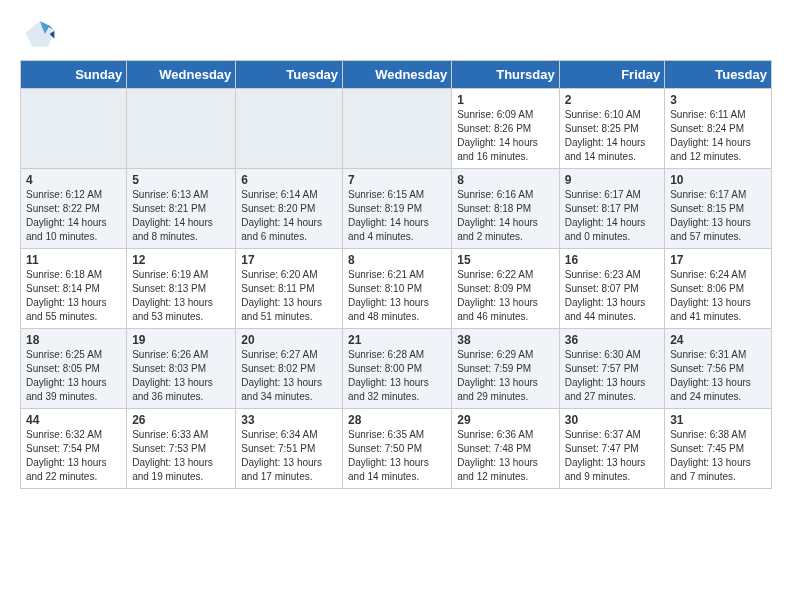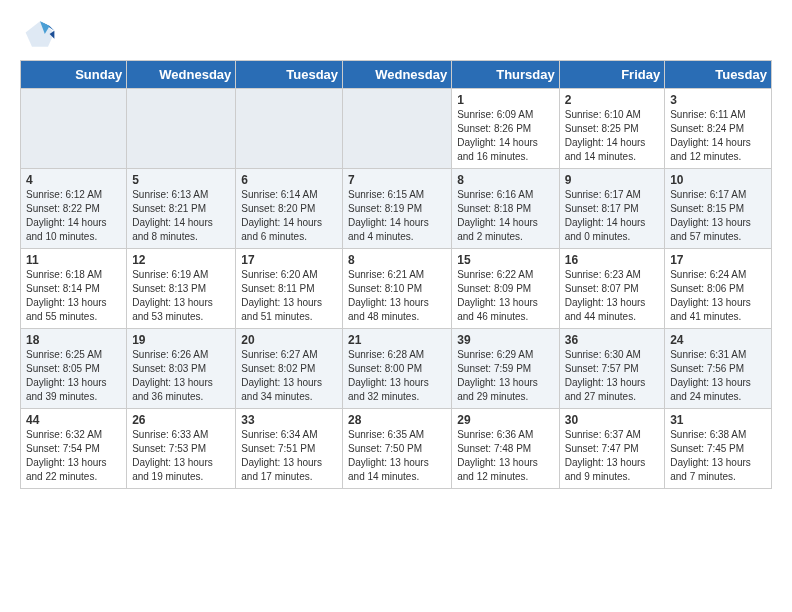--- a/index.html
+++ b/index.html
@@ -226,21 +226,21 @@
           </td>
           <td>
             <span class="day-num">20</span>
             <div class="cell-text">Sunrise: 6:27 AM<br>Sunset: 8:02 PM<br>Daylight: 13 hours and 34 minutes.</div>
           </td>
           <td>
             <span class="day-num">21</span>
             <div class="cell-text">Sunrise: 6:28 AM<br>Sunset: 8:00 PM<br>Daylight: 13 hours and 32 minutes.</div>
           </td>
           <td>
-            <span class="day-num">39</span>
+            <span class="day-num">38</span>
             <div class="cell-text">Sunrise: 6:29 AM<br>Sunset: 7:59 PM<br>Daylight: 13 hours and 29 minutes.</div>
           </td>
           <td>
             <span class="day-num">36</span>
             <div class="cell-text">Sunrise: 6:30 AM<br>Sunset: 7:57 PM<br>Daylight: 13 hours and 27 minutes.</div>
           </td>
           <td>
             <span class="day-num">24</span>
             <div class="cell-text">Sunrise: 6:31 AM<br>Sunset: 7:56 PM<br>Daylight: 13 hours and 24 minutes.</div>
           </td>

